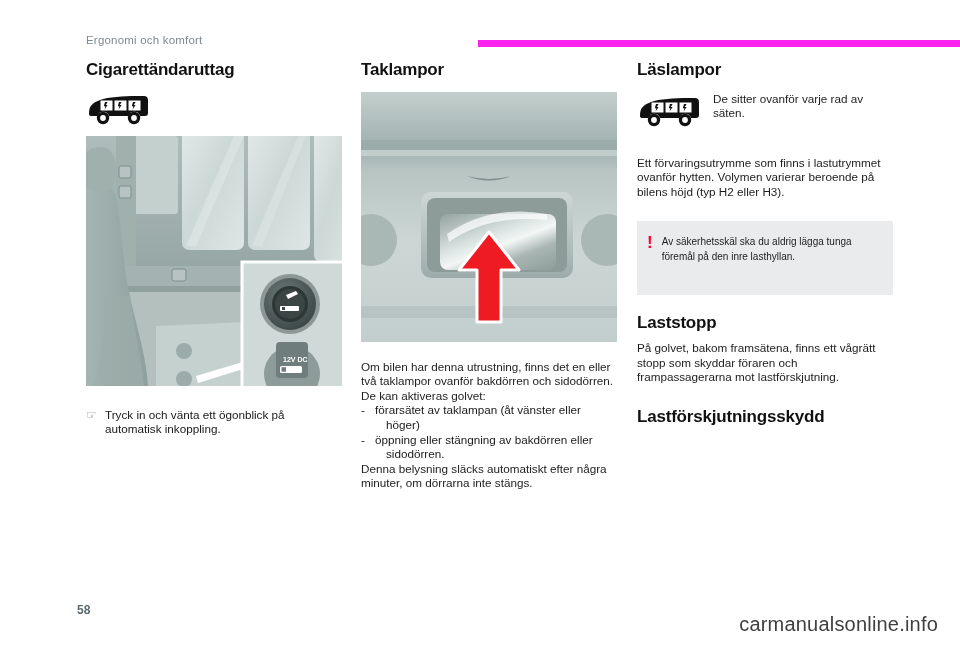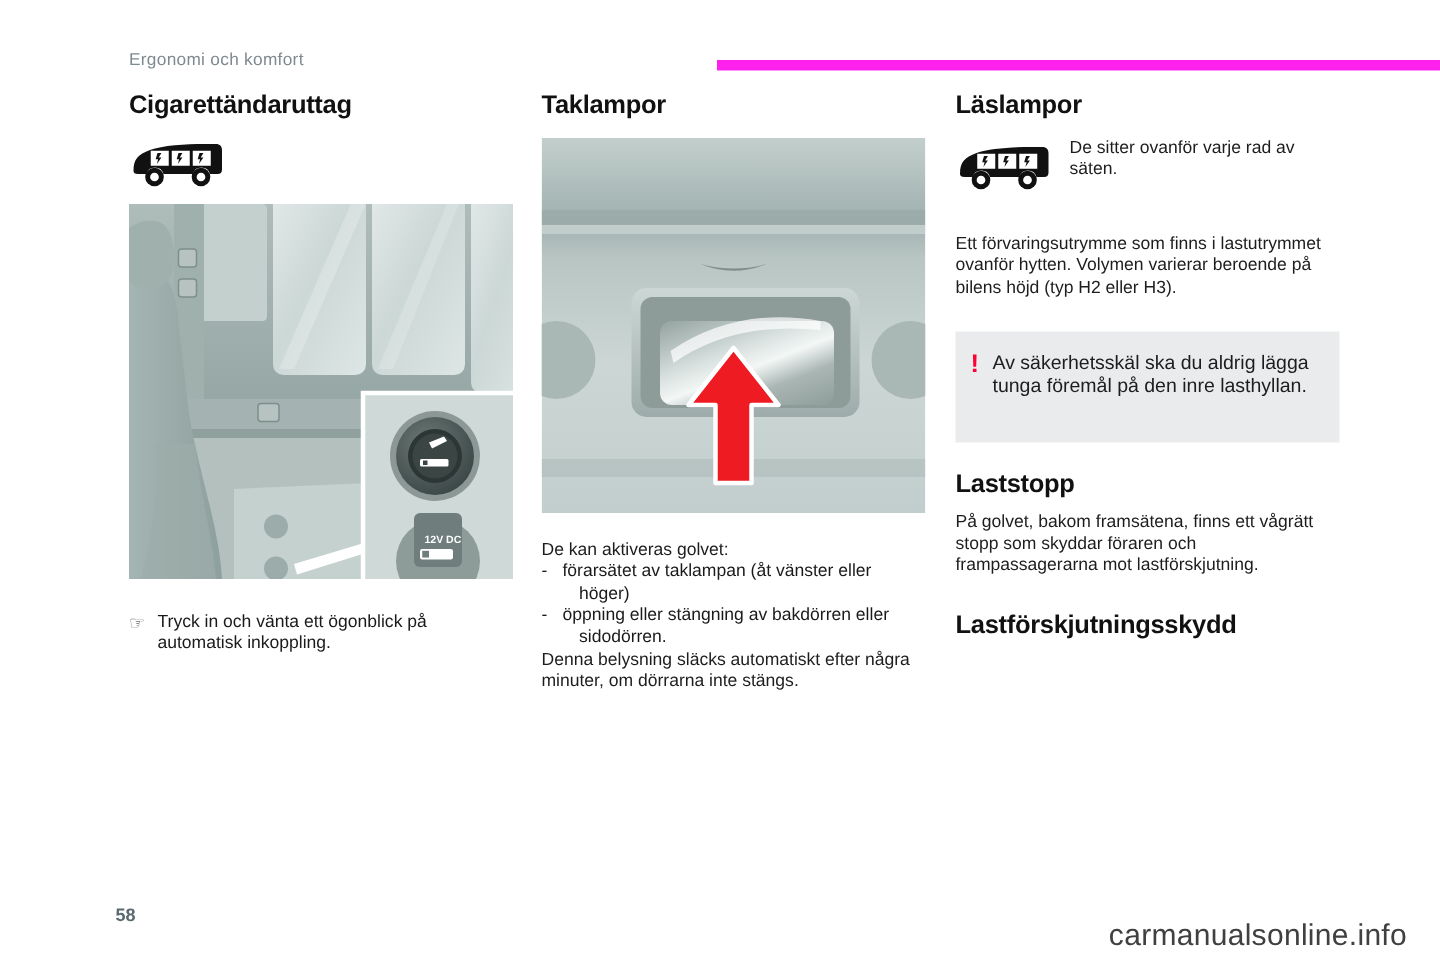--- a/index.html
+++ b/index.html
@@ -124,21 +124,21 @@
   }
   .warning-bang {
     flex: 0 0 auto;
     color: #ff0033;
     font-weight: bold;
     font-size: 17px;
     line-height: 14px;
     padding-top: 1px;
   }
   .warning-text {
-    font-size: 13px;
+    font-size: 10px;
     line-height: 14.6px;
     color: #1d1d1d;
   }
 
   
   .page-number {
     position: absolute;
     left: 40px;
     top: 603px;
     font-size: 12px;
@@ -310,20 +310,21 @@
 
         <rect x="79" y="122" width="116" height="56" rx="8" fill="url(#lensg)"></rect>
         <path d="M88 150 q40 -28 98 -22 l0 -6 q-56 -10 -100 20 Z" fill="#ffffff" opacity="0.7"></path>
 
         <path d="M116 230 L116 178 L98 178 L128 140 L158 178 L140 178 L140 230 Z" fill="#ee1b22" stroke="#ffffff" stroke-width="3" stroke-linejoin="round"></path>
       </svg>
     </div>
 
     <div class="spacer-18"></div>
 
+    <p class="body-text">Om bilen har denna utrustning, finns det en eller två taklampor ovanför bakdörren och sidodörren.</p>
     <p class="body-text">De kan aktiveras golvet:</p>
 
     <ul class="dash-list">
       <li class="dash-item">
         <span class="dash-mark">-</span>
         <span class="dash-body">förarsätet av taklampan (åt vänster eller höger)</span>
       </li>
       <li class="dash-item">
         <span class="dash-mark">-</span>
         <span class="dash-body">öppning eller stängning av bakdörren eller sidodörren.</span>

